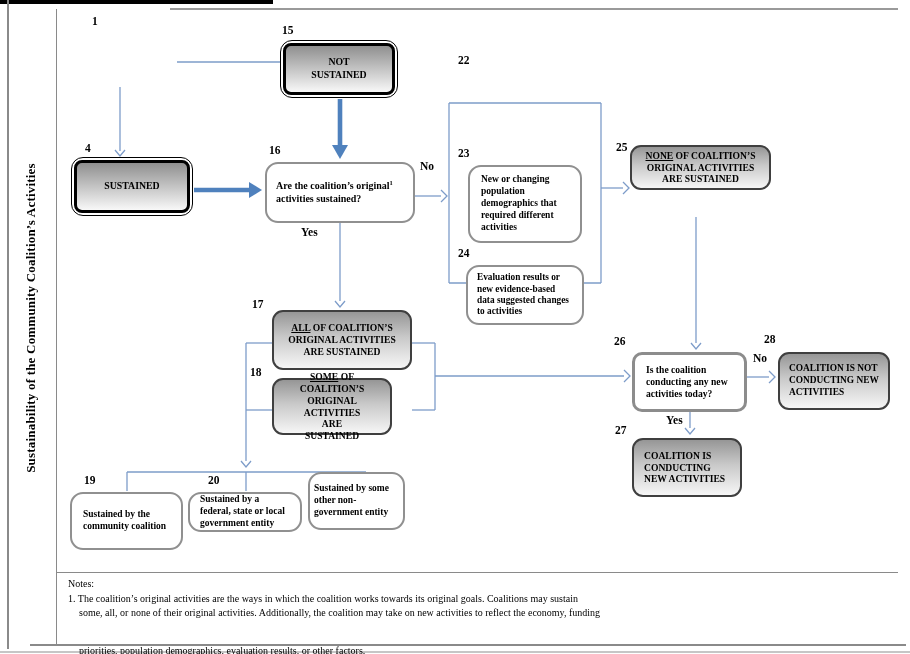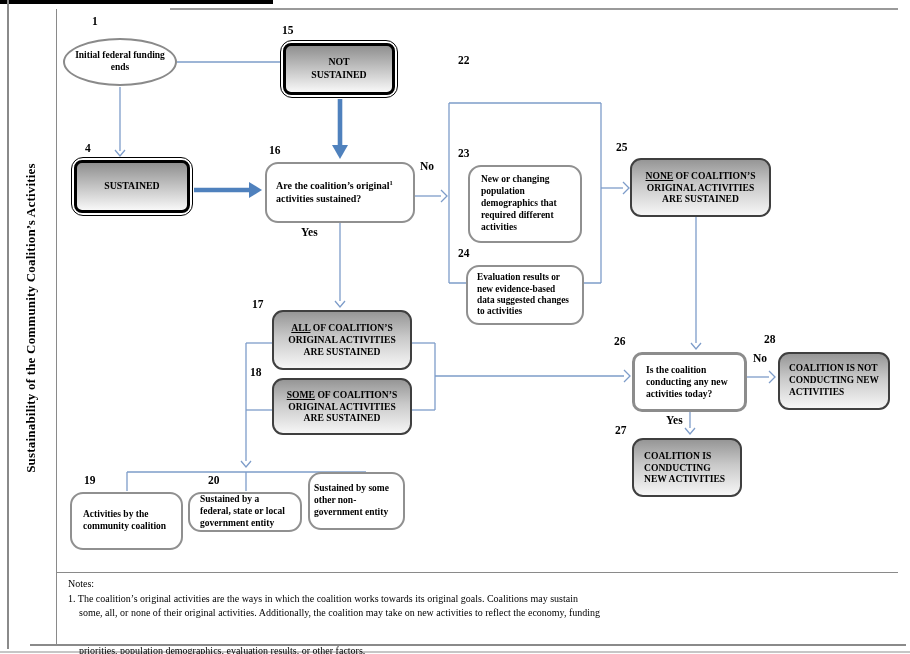--- a/index.html
+++ b/index.html
@@ -134,23 +134,20 @@
   <span class="num" style="left:615px;top:424px;">27</span>
   <span class="num" style="left:84px;top:474px;">19</span>
   <span class="num" style="left:208px;top:474px;">20</span>
   <span class="num" style="left:316px;top:472px;">21</span>
 
   <span class="elabel" style="left:420px;top:160px;">No</span>
   <span class="elabel" style="left:301px;top:226px;">Yes</span>
   <span class="elabel" style="left:753px;top:352px;">No</span>
   <span class="elabel" style="left:666px;top:414px;">Yes</span>
 
-  <div class="node ellipse center" style="left:63px;top:38px;width:114px;height:48px;padding:0 8px;">
-    <span>Initial federal funding ends</span>
-  </div>
 
   <div class="dbl-outer" style="left:280px;top:40px;width:118px;height:58px;">
     <div class="dbl-inner">
         <span style="padding:0 14px;">NOT SUSTAINED</span>
       </div>
   </div>
 
   <div class="dbl-outer" style="left:71px;top:157px;width:122px;height:59px;">
     <div class="dbl-inner">
         <span>SUSTAINED</span>
@@ -163,46 +160,46 @@
 
 
   <div class="node white-round left" style="left:468px;top:165px;width:114px;height:78px;padding:0 11px;">
     <span>New or changing population demographics that required different activities</span>
   </div>
 
   <div class="node white-round left" style="left:466px;top:265px;width:118px;height:60px;padding:0 9px;font-size:9.3px;line-height:1.22;">
     <span>Evaluation results or new evidence-based data suggested changes to activities</span>
   </div>
 
-  <div class="node grad center" style="left:630px;top:158px;width:141px;height:59px;padding:0 6px;font-size:9.6px;">
+  <div class="node grad center" style="left:630px;top:145px;width:141px;height:45px;padding:0 6px;font-size:9.6px;">
     <span><span class="u">NONE</span><span> OF COALITION’S ORIGINAL  ACTIVITIES ARE SUSTAINED</span></span>
   </div>
 
   <div class="node grad center" style="left:272px;top:310px;width:140px;height:60px;padding:0 14px;font-size:9.6px;">
     <span><span class="u">ALL</span><span> OF COALITION’S ORIGINAL  ACTIVITIES ARE SUSTAINED</span></span>
   </div>
 
-  <div class="node grad center" style="left:272px;top:378px;width:140px;height:57px;padding:0 8px;font-size:9.6px;">
+  <div class="node grad center" style="left:272px;top:378px;width:120px;height:57px;padding:0 20px;font-size:9.6px;">
     <span><span class="u">SOME</span><span> OF COALITION’S ORIGINAL  ACTIVITIES ARE SUSTAINED</span></span>
   </div>
 
   <div class="node thickgray left" style="left:632px;top:352px;width:115px;height:60px;padding:0 11px;font-size:9.6px;">
     <span>Is the coalition conducting  any new activities today?</span>
   </div>
 
   <div class="node grad left" style="left:778px;top:352px;width:112px;height:58px;padding:0 9px;font-size:9.4px;">
     <span>COALITION IS NOT CONDUCTING  NEW ACTIVITIES</span>
   </div>
 
   <div class="node grad left" style="left:632px;top:438px;width:110px;height:59px;padding:0 10px;font-size:9.6px;">
     <span>COALITION IS CONDUCTING NEW ACTIVITIES</span>
   </div>
 
   <div class="node white-round left" style="left:70px;top:492px;width:113px;height:58px;padding:0 11px;">
-    <span>Activities by the community coalition</span>
+    <span>Sustained by the community coalition</span>
   </div>
 
   <div class="node white-round left" style="left:188px;top:492px;width:114px;height:40px;padding:0 10px;">
     <span>Sustained by a federal, state or local government entity</span>
   </div>
 
   <div class="node white-round left" style="left:308px;top:472px;width:97px;height:58px;padding:0 4px;">
     <span>Sustained by some other non-government entity</span>
   </div>
 

